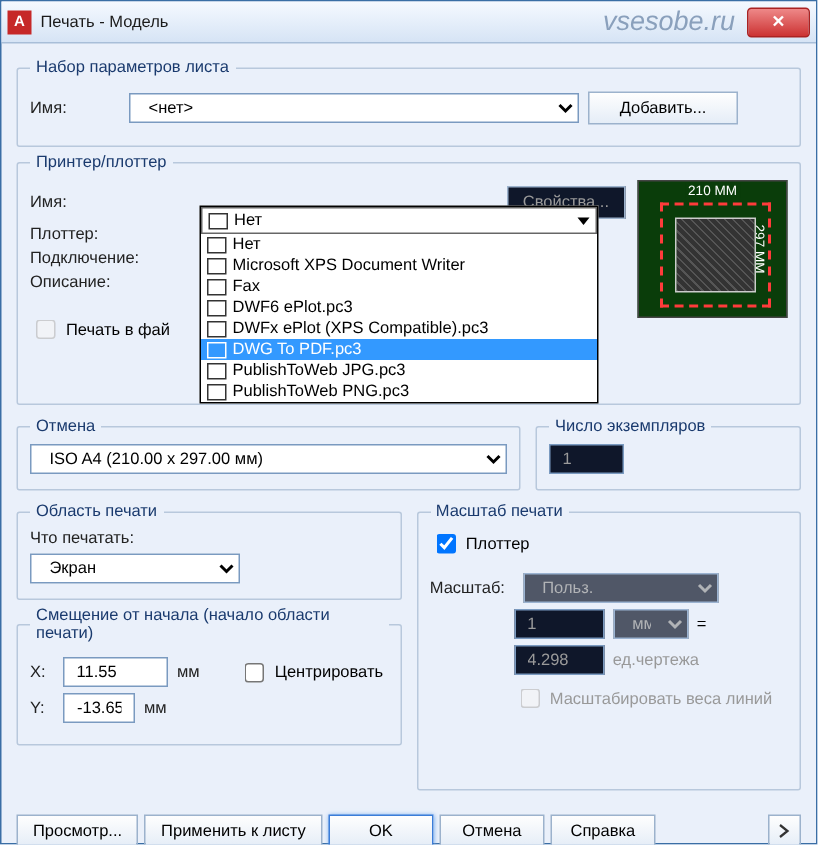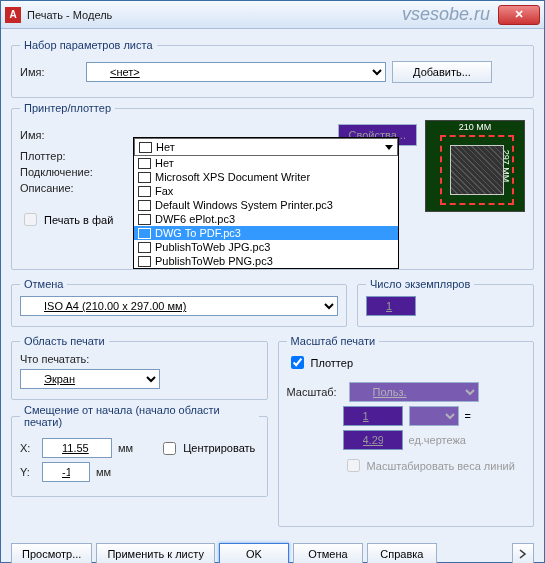--- a/index.html
+++ b/index.html
@@ -8,22 +8,22 @@
 .titlebar { height: 28px; background: linear-gradient(#f5f9ff, #d6e4f5); display: flex; align-items: center; padding: 0 4px; border-bottom: 1px solid #a8bed8; }
 .titlebar .appicon { width: 16px; height: 16px; background: #c62828; color: #fff; display: flex; align-items: center; justify-content: center; font-weight: bold; margin-right: 6px; font-size: 10px; }
 .titlebar .title { flex: 1; color: #1a1a1a; }
 .titlebar .watermark { color: #8aa0bc; font-size: 18px; font-style: italic; margin-right: 8px; }
 .titlebar .closebtn { width: 42px; height: 20px; background: linear-gradient(#e88, #c33); border: 1px solid #a22; border-radius: 3px; color: #fff; display: flex; align-items: center; justify-content: center; font-weight: bold; }
 .content { padding: 6px 10px; }
 fieldset { border: 1px solid #b8c8dc; border-radius: 2px; margin: 4px 0; padding: 6px 8px 10px; background: #eaf0fa; }
 legend { padding: 0 4px; color: #1a3a6e; }
 .row { display: flex; align-items: center; margin: 4px 0; gap: 6px; }
 .lbl { color: #222; }
-select, input[type=text] { border: 1px solid #7a9ac0; background: #fff; height: 20px; padding: 1px 19px; text-decoration: underline; }
-select:disabled, input:disabled, button:disabled { color: #9a9a9a; background: #4c1d95; }
+select, input[type=text] { border: 1px solid #7a9ac0; background: #fff; height: 20px; padding: 1px 8px; }
+select:disabled, input:disabled, button:disabled { color: #9a9a9a; background: #0f172a; }
 button { border: 1px solid #9cb2cc; background: linear-gradient(#fefefe, #e5edf7); height: 22px; padding: 0 10px; }
 button.primary { border: 1px solid #3b7dd8; box-shadow: 0 0 3px #6aa6ee; }
 .two-col { display: flex; gap: 10px; }
 .col { flex: 1; }
 .preview { width: 100px; height: 92px; background: #0a3d0a; border: 1px solid #444; position: relative; float: right; margin-left: 8px; }
 .preview .outer { position: absolute; inset: 14px 10px 6px 14px; border: 2px dashed #ff3b3b; }
 .preview .inner { position: absolute; inset: 8px; background: repeating-linear-gradient(45deg,#555 0,#555 1px,#333 1px,#333 4px); border: 1px solid #ccc; }
 .preview .wlabel { position: absolute; top: 1px; left: 50%; transform: translateX(-50%); color: #fff; font-size: 9px; background: #0a3d0a; padding: 0 2px; }
 .preview .hlabel { position: absolute; right: -1px; top: 50%; transform: translateY(-50%) rotate(90deg); color: #fff; font-size: 9px; background: #0a3d0a; padding: 0 2px; }
 .dropdown-open { position: absolute; left: 132px; top: 136px; width: 266px; background: #fff; border: 1px solid #000; z-index: 10; }
@@ -177,25 +177,25 @@
     <div class="opt">
         <span class="picon"></span>
         <span>Microsoft XPS Document Writer</span>
       </div>
     <div class="opt">
         <span class="picon"></span>
         <span>Fax</span>
       </div>
     <div class="opt">
         <span class="picon"></span>
-        <span>Default Windows System Printer.pc3</span>
-      </div>
-    <div class="opt">
-        <span class="picon"></span>
         <span>DWF6 ePlot.pc3</span>
+      </div>
+    <div class="opt">
+        <span class="picon"></span>
+        <span>DWFx ePlot (XPS Compatible).pc3</span>
       </div>
     <div class="opt sel">
         <span class="picon" style="border-color:#fff"></span>
         <span>DWG To PDF.pc3</span>
       </div>
     <div class="opt">
         <span class="picon"></span>
         <span>PublishToWeb JPG.pc3</span>
       </div>
     <div class="opt">

